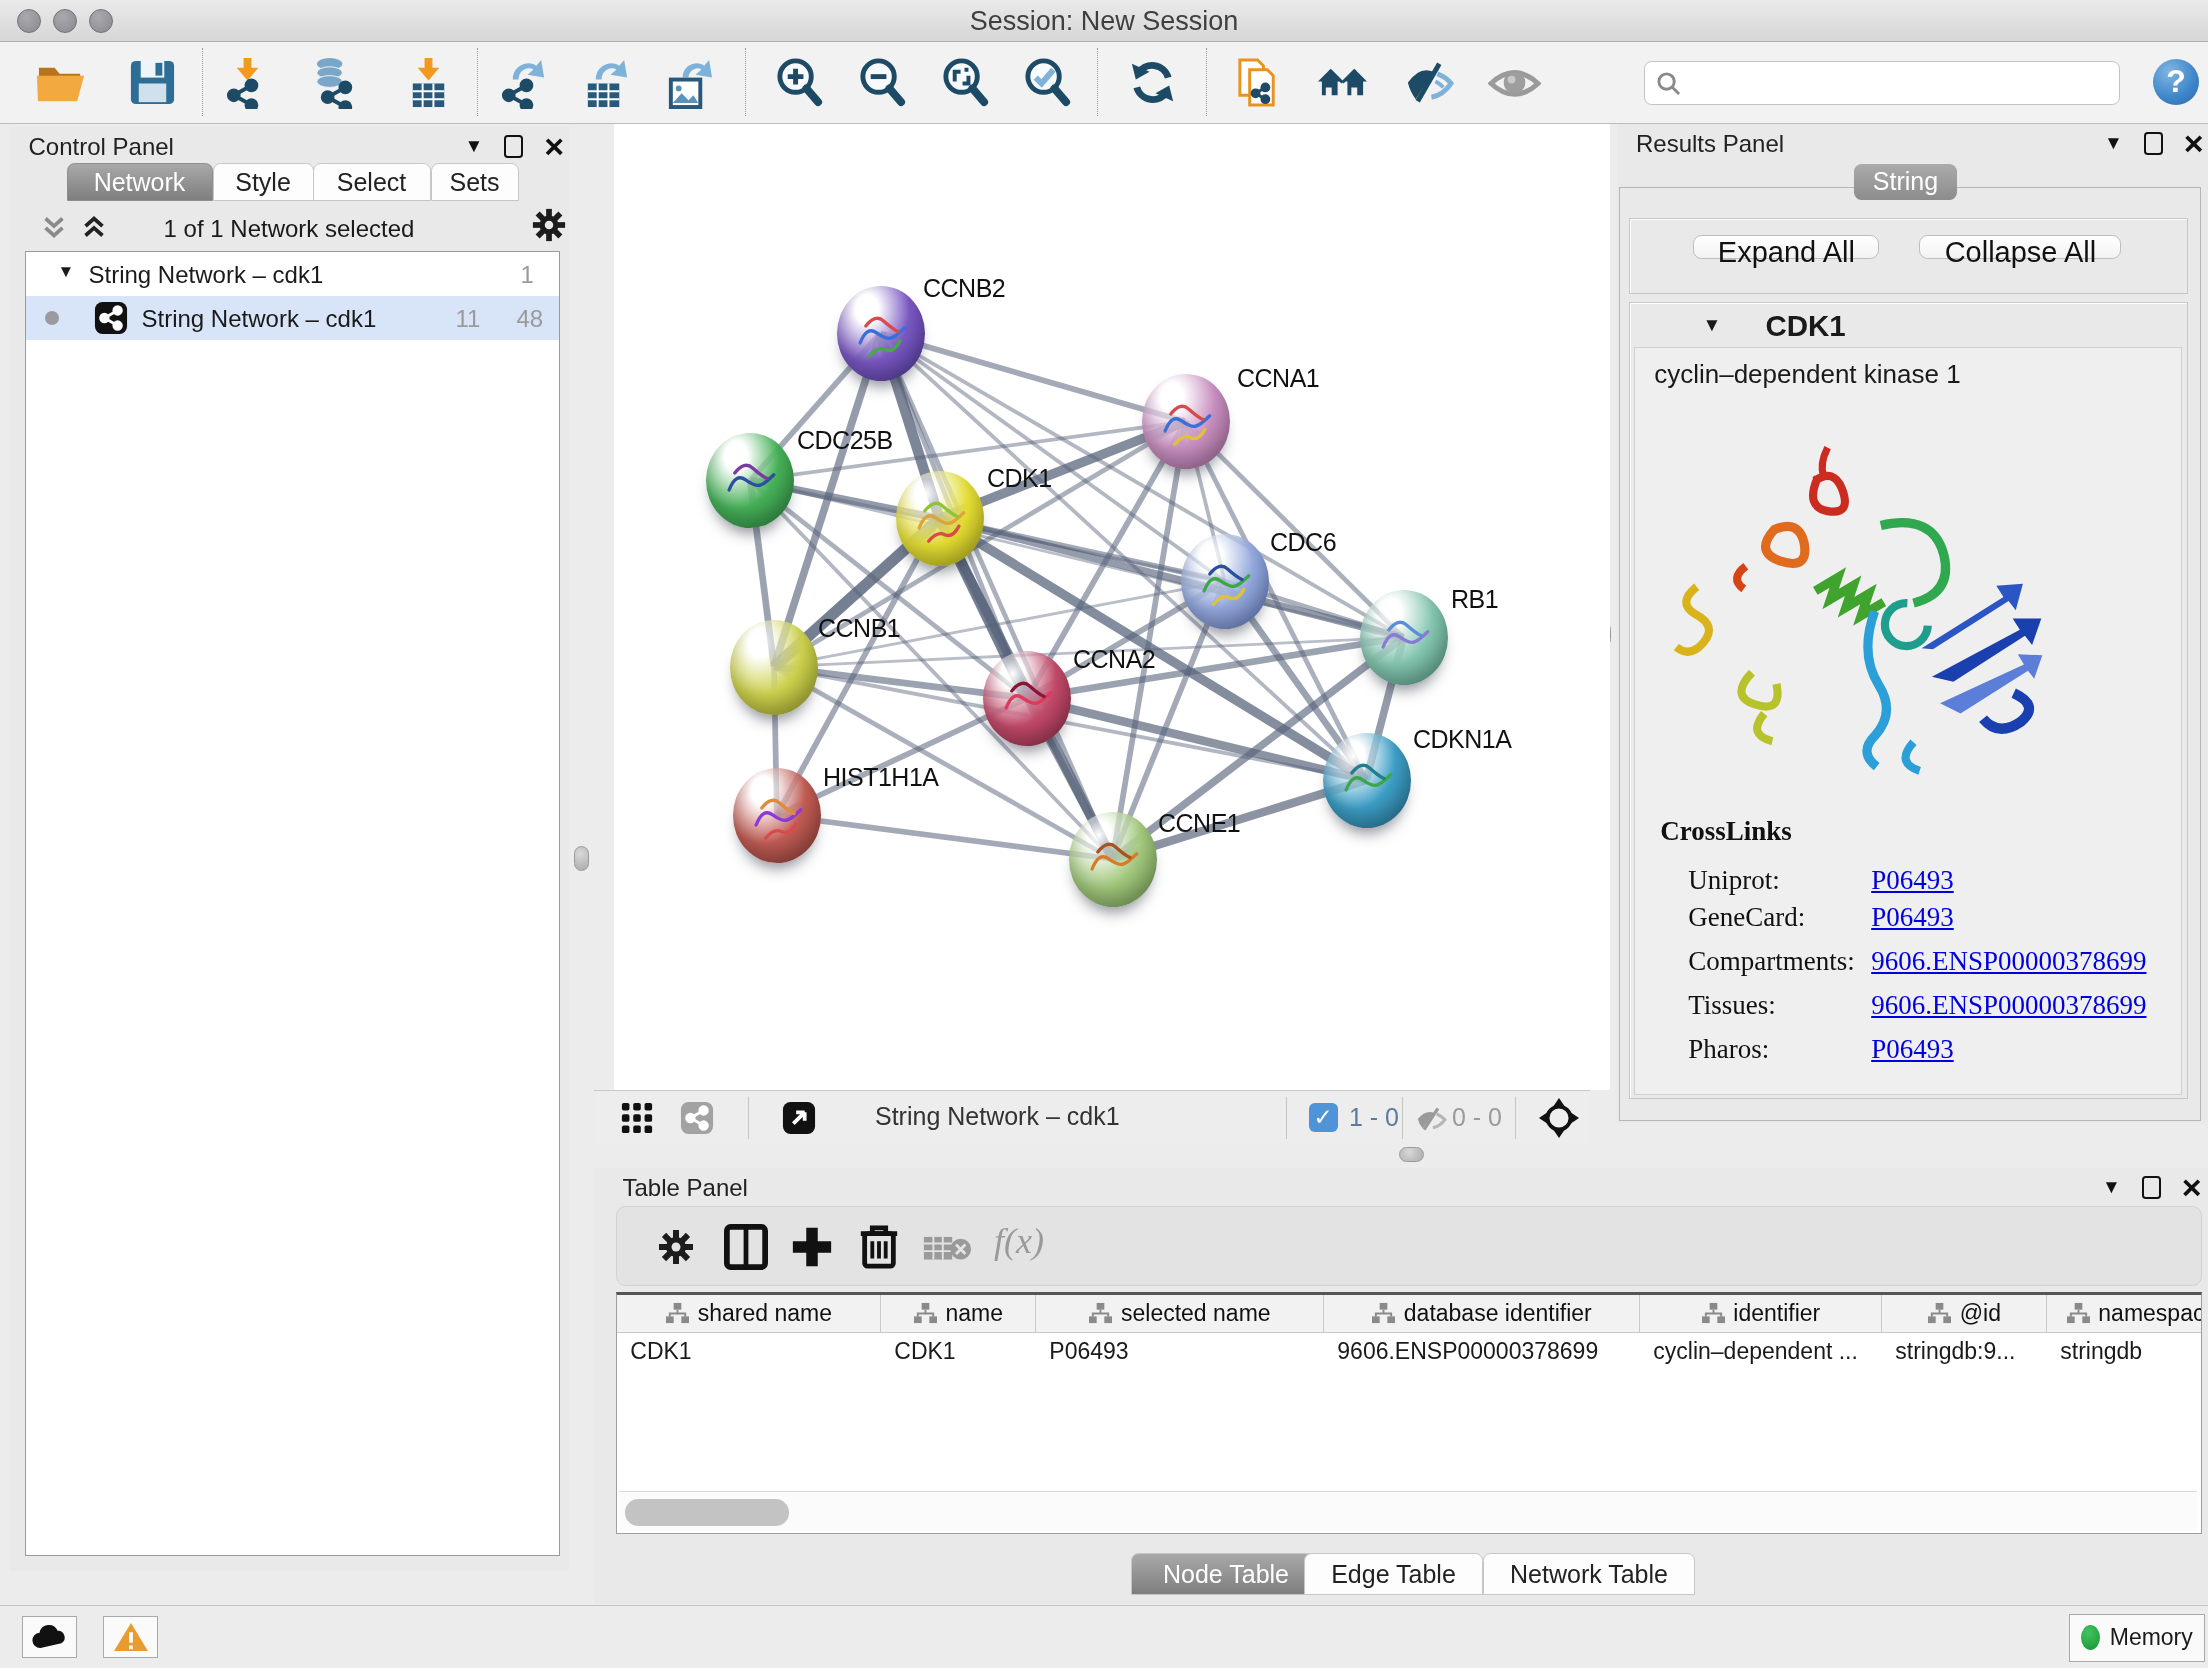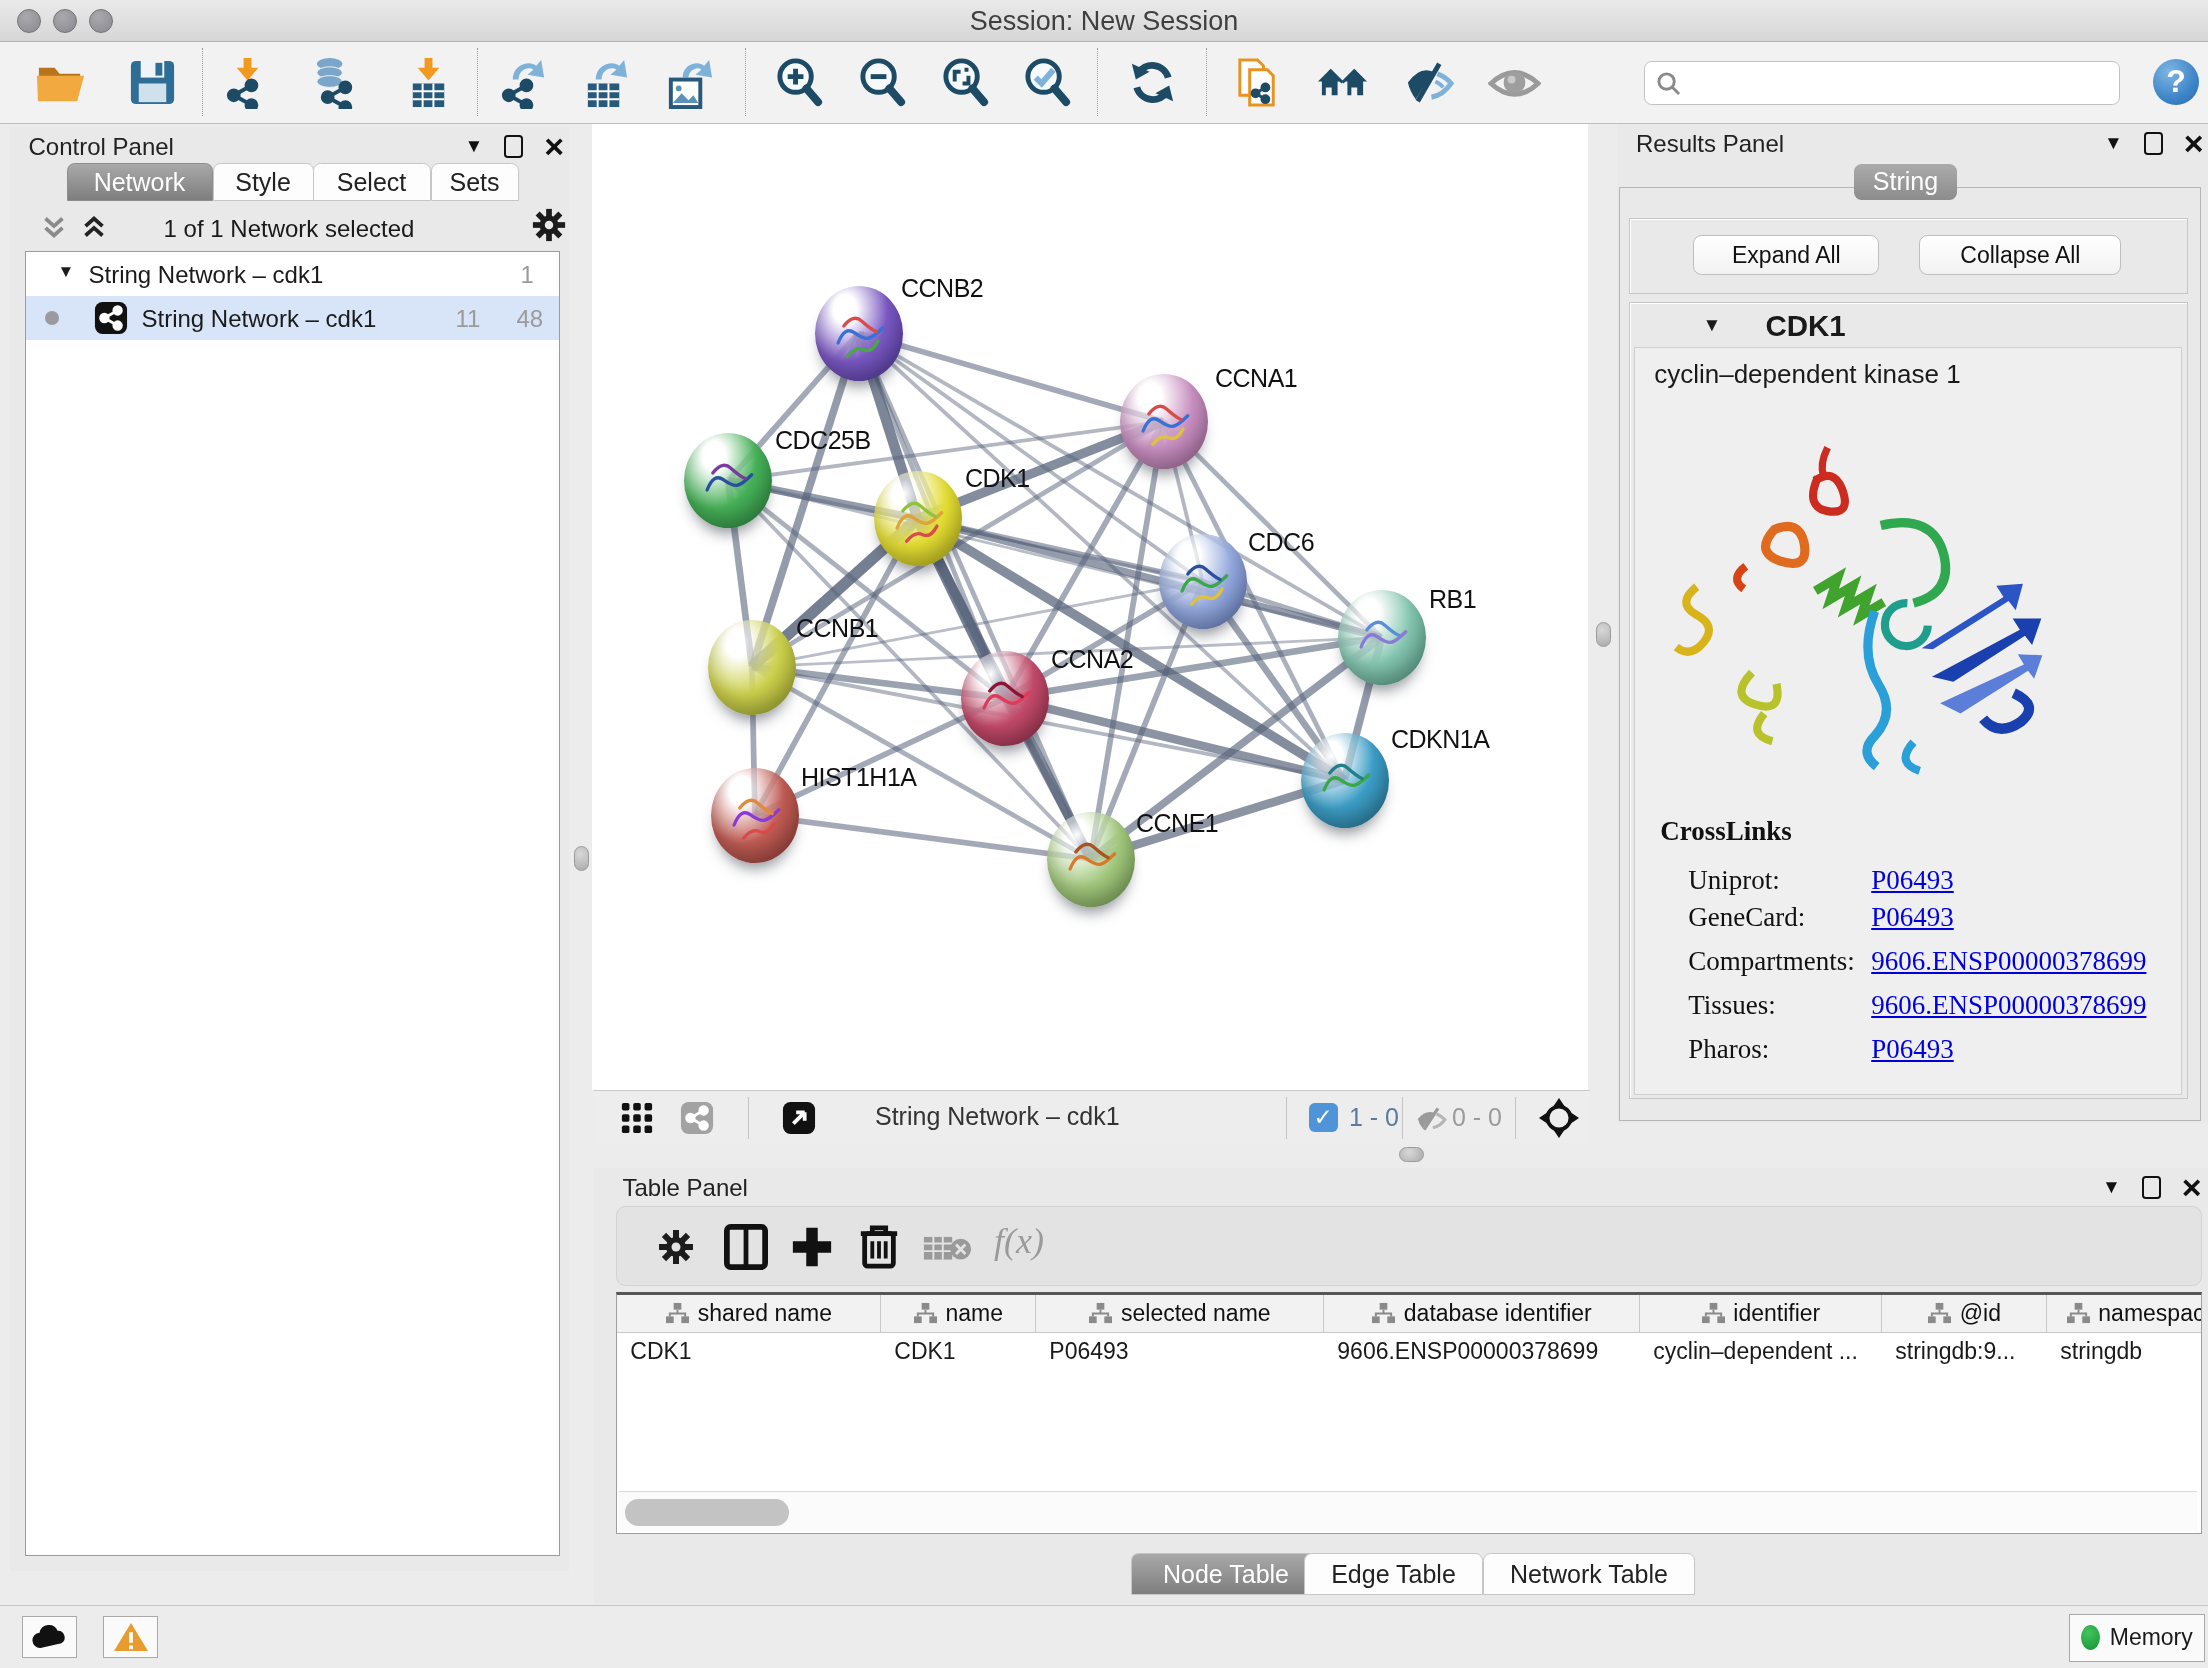--- a/index.html
+++ b/index.html
@@ -45,39 +45,39 @@
     background:#fff; border:1.9px solid #9b9b9b; }
   .tree-row { position:relative; width:100%; height:44px; font-size:24px; }
   .tree-row.sel { background:#d8e5f8; }
 
   
   .rail-handle { position:absolute; width:15px; height:25px; border-radius:7.6px;
     background:radial-gradient(circle at 40% 30%, #d8d8d8, #ababab); border:1px solid #9a9a9a; cursor:pointer; }
   .rail-handle.h { width:25px; height:15px; }
 
   
-  .canvas { position:absolute; left:592px; top:124px; width:996px; height:966px; background:#fff; overflow:hidden; }
+  .canvas { position:absolute; left:614px; top:124px; width:996px; height:966px; background:#fff; overflow:hidden; }
   .net-node { position:absolute; width:88px; height:95px; border-radius:50%; cursor:pointer; }
   .net-label { position:absolute; font-size:25px; color:#111; letter-spacing:-0.5px; white-space:nowrap; }
   .canvas-bar { position:absolute; left:594px; top:1090px; width:996px; height:53px;
     background:#ededed; border-top:1px solid #c9c9c9; }
   .cb-sep { position:absolute; top:5.7px; height:42px; border-left:1px solid #c4c4c4; }
   .cb-num { position:absolute; top:12.4px; font-size:25px; }
 
   
   .results-panel { position:absolute; left:1617px; top:124px; width:592px; height:999px; background:#e9e9e9; }
   .string-tab { position:absolute; left:237px; top:40px; width:103px; height:36px; border-radius:7.6px;
     background:linear-gradient(#ababab,#8c8c8c); color:#fff; font-size:25px; text-align:center;
     line-height:35px; z-index:2; cursor:pointer; }
   .rp-outer { position:absolute; left:1.9px; top:63px; width:582px; height:934px;
     border:1.9px solid #b5b5b5; background:#e9e9e9; }
   .rp-box { position:absolute; left:9.5px; width:559px; border:1.9px solid #c6c6c6;
     box-shadow:inset 1px 1px 0 #fff; background:#e9e9e9; }
-  .white-btn { height:40px; background:linear-gradient(#ffffff,#f2f2f2); border:1px solid #bdbdbd;
-    border-radius:8.6px; font-size:23px; color:#111; text-align:center; cursor:pointer; }
+  .white-btn { height:24px; background:linear-gradient(#ffffff,#f2f2f2); border:1px solid #bdbdbd;
+    border-radius:8.6px; font-size:29px; color:#111; text-align:center; cursor:pointer; }
   .rp-content { position:absolute; left:3.8px; top:44px; width:548px; height:748px;
     background:#efefef; border:1px solid #cfcfcf; }
   .crosslinks { font-family:"Liberation Serif", serif; font-size:27px; color:#111; }
   .crosslinks a { color:#0000dd; text-decoration:underline; cursor:pointer; }
 
   
   .table-panel { position:absolute; left:594px; top:1168px; width:1614px; height:436px; background:#e9e9e9; }
   .tp-toolbar { position:absolute; left:22px; top:38px; width:1586px; height:80px;
     background:#e3e3e3; border:1px solid #d2d2d2; border-radius:9.5px; }
   .tp-tbl { position:absolute; left:22px; top:124px; width:1586px; height:242px;

